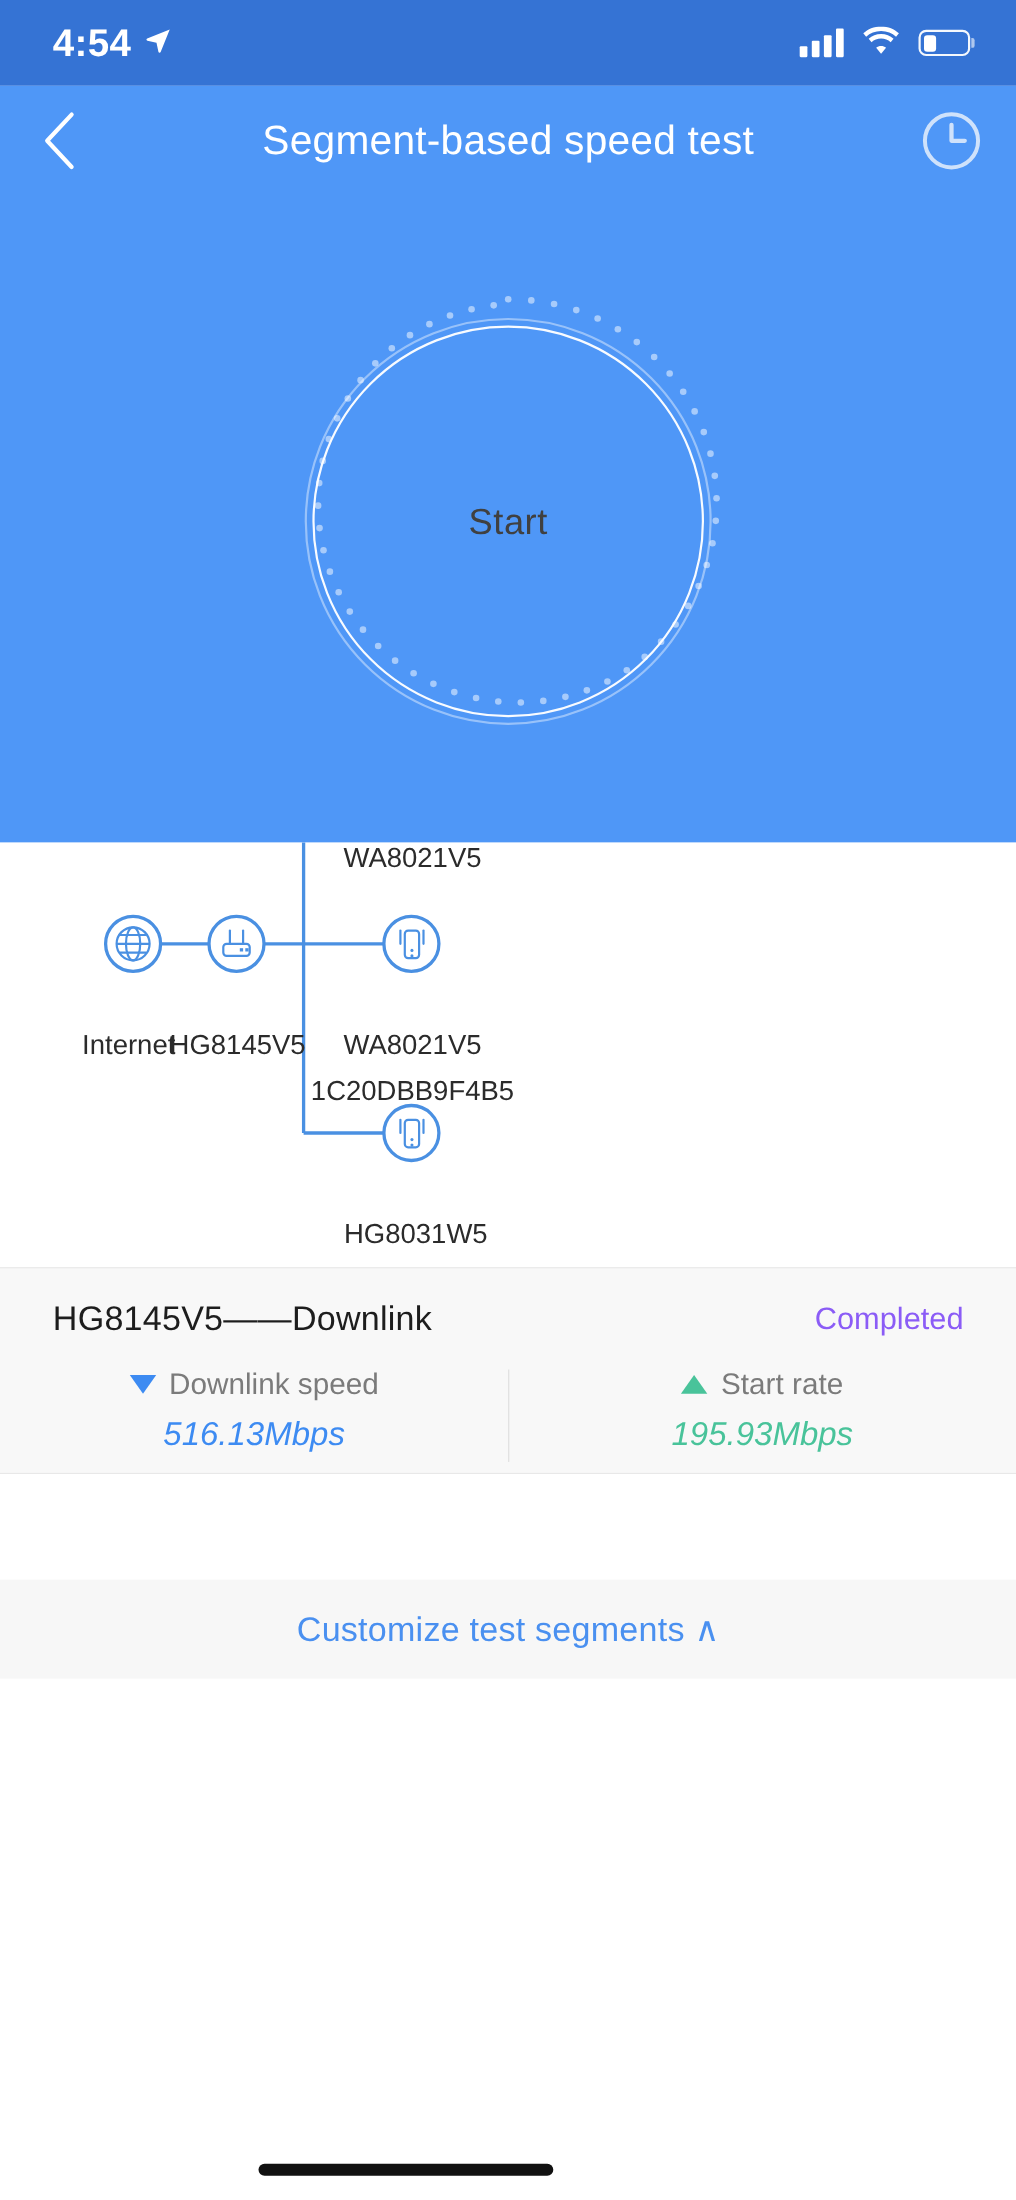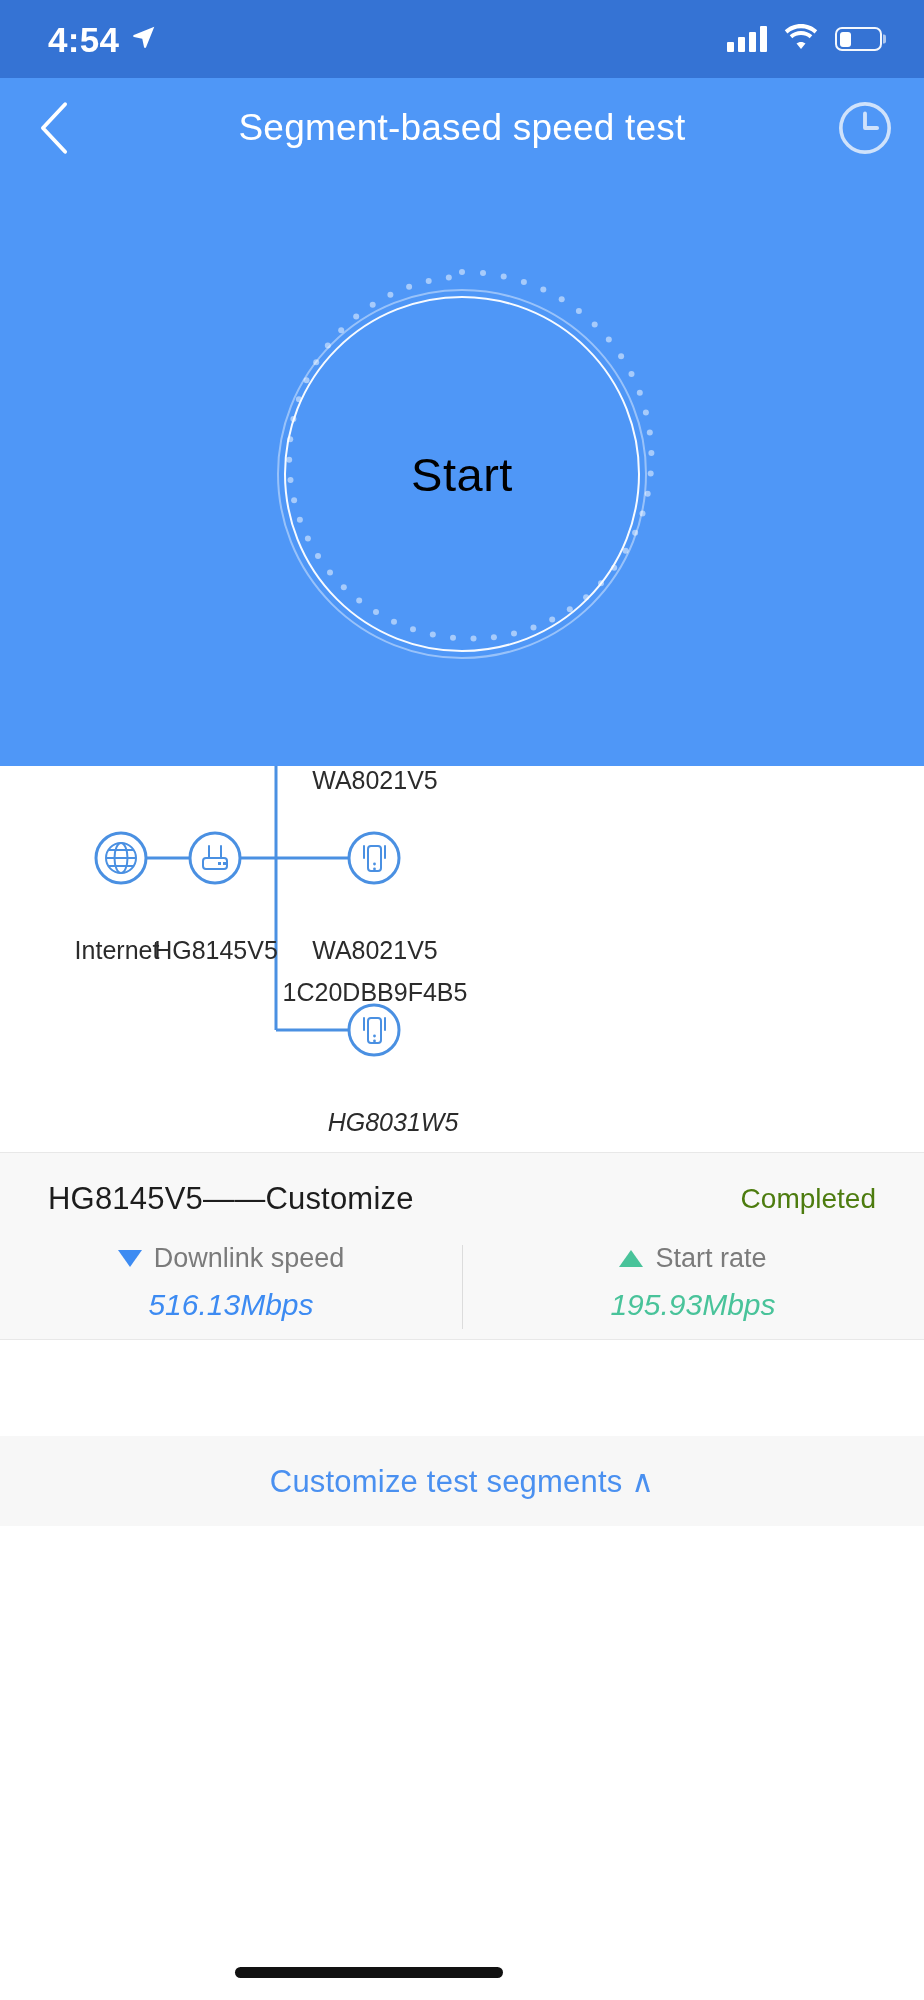--- a/index.html
+++ b/index.html
@@ -64,49 +64,49 @@
   .ring-outer{
     position:absolute; left:25px; top:25px; width:370px; height:370px;
     border-radius:50%; border:2px solid rgba(255,255,255,.42);
   }
   .ring-main{
     position:absolute; left:32px; top:32px; width:356px; height:356px;
     border-radius:50%; border:2.5px solid rgba(255,255,255,.96);
   }
   .start-label{
     position:absolute; inset:0; display:flex; align-items:center; justify-content:center;
-    color:#000000; font-size:47px; font-weight:400; letter-spacing:.5px;
+    color:#404040; font-size:33px; font-weight:400; letter-spacing:.5px;
   }
 
   
   .topology{
     position:absolute; top:766px; left:0; width:924px; height:384px;
     background:#fff;
   }
   .topo-svg{ position:absolute; top:0; left:0; }
   .node-label{
     position:absolute; text-align:center; color:#2b2b2b;
     font-size:25px; line-height:1.28; white-space:nowrap;
   }
   .lbl-internet{ left:52px; top:168px; width:130px; }
   .lbl-gateway{ left:146px; top:168px; width:140px; }
   .lbl-top{ left:230px; top:-2px; width:290px; }
   .lbl-mid{ left:230px; top:168px; width:290px; }
-  .lbl-bot{ left:248px; top:340px; width:290px;font-style:italic; }
+  .lbl-bot{ left:233px; top:340px; width:290px; }
   .result-card{
     position:absolute; top:1152px; left:0; width:924px; height:188px;
     background:#f8f8f8;
     border-top:1px solid #e8e8e8; border-bottom:1px solid #e8e8e8;
   }
   .result-head{
     display:flex; align-items:center; justify-content:space-between;
     padding:28px 48px 0 48px;
   }
   .segment-name{ font-size:31px; color:#1d1d1d; letter-spacing:.2px; }
-  .status-badge{ font-size:28px; color:#4d7c0f; }
+  .status-badge{ font-size:28px; color:#8b5cf6; }
   .rates{ display:flex; margin-top:26px; position:relative; }
   .rate-col{ flex:1; text-align:center; }
   .rate-top{ display:flex; align-items:center; justify-content:center; gap:12px; }
   .rate-tri{ width:0; height:0; }
   .tri-down{ border-left:12px solid transparent; border-right:12px solid transparent; border-top:17px solid #3d8bf2; }
   .tri-up{ border-left:12px solid transparent; border-right:12px solid transparent; border-bottom:17px solid #49c39a; }
   .rate-label{ font-size:27px; color:#7b7b7b; }
   .rate-value{ margin-top:14px; font-size:30px;font-style:italic; }
   .down-val{ color:#3d8bf2; }
   .up-val{ color:#49c39a; }
@@ -339,21 +339,21 @@
     </div>
 
     <div class="node-label lbl-bot">
       <div>HG8031W5</div>
       <div style="margin-top:10px;">ACB3B5892ED6</div>
     </div>
   </div>
 
   <div class="result-card">
     <div class="result-head">
-      <span class="segment-name">HG8145V5——Customize</span>
+      <span class="segment-name">HG8145V5——Downlink</span>
       <span class="status-badge">Completed</span>
     </div>
     <div class="rates">
       <div class="rate-col">
         <div class="rate-top">
           <span class="rate-tri tri-down"></span>
           <span class="rate-label">Downlink speed</span>
         </div>
         <div class="rate-value down-val">516.13Mbps</div>
       </div>

